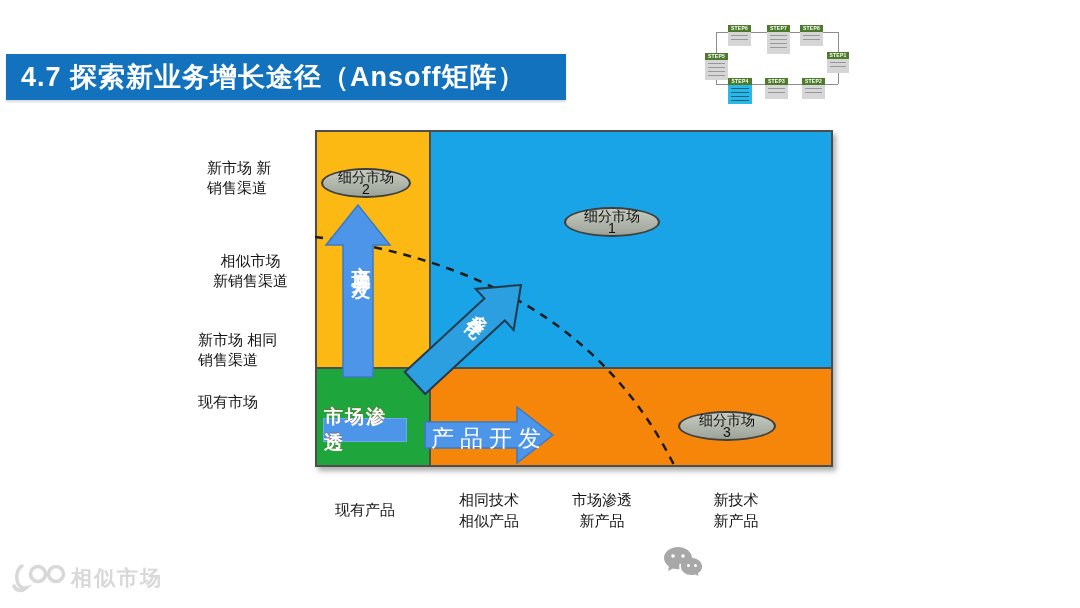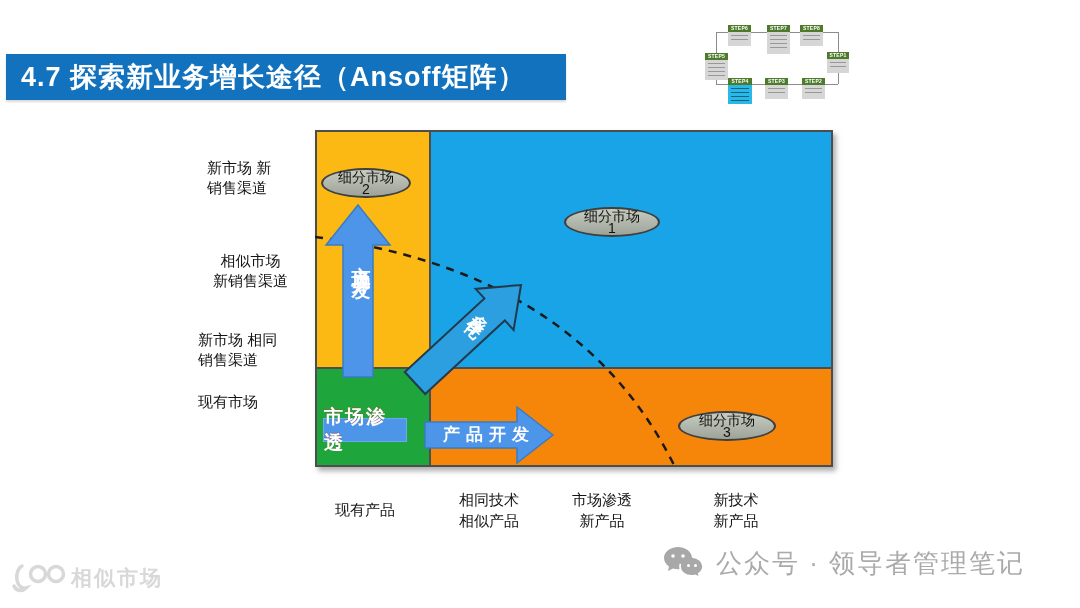--- a/index.html
+++ b/index.html
@@ -42,21 +42,21 @@
 
   .penetration-box { position:absolute; z-index:4; left:8px; top:288px; width:84px; height:24px;
     background:#4d95e8; border:1px solid #6ea9ef; display:flex; align-items:center; justify-content:center;
     color:#fff; font-size:19px; font-weight:bold; letter-spacing:2px;
     text-shadow:0 -1px 0 rgba(190,60,40,.45); }
 
   .v-arrow-text { position:absolute; z-index:4; left:33px; top:121px;
     writing-mode:vertical-rl; text-orientation:upright; color:#fff; font-size:19px;
     font-weight:bold; letter-spacing:5px; }
   .h-arrow-text { position:absolute; z-index:4; left:115px; top:293px; width:118px;
-    text-align:center; color:#fff; font-size:17px; font-weight:bold; letter-spacing:6px; }
+    text-align:center; color:#fff; font-size:23px; font-weight:normal; letter-spacing:6px; }
   .d-arrow-text { position:absolute; z-index:4; left:140px; top:166px; height:80px;
     writing-mode:vertical-rl; text-orientation:upright; transform:rotate(45deg);
     color:#fff; font-size:17px; font-weight:bold; letter-spacing:4px; }
 
   
   .row-label { position:absolute; left:198px; width:105px; font-size:15px;
     line-height:20px; color:#141414; font-weight:500; }
   .col-label { position:absolute; width:110px; text-align:center; font-size:15px;
     line-height:21px; color:#141414; font-weight:500; }
 
@@ -209,14 +209,13 @@
 
 <div class="account">
   <svg width="42" height="36" viewBox="0 0 42 36">
     <path d="M16 2 C8 2, 2 7, 2 13 C2 16.5, 4 19.5, 7 21.5 L6 26 L11 23.5 C12.6 24, 14.3 24.3, 16 24.3 C24 24.3, 30 19.3, 30 13 C30 7, 24 2, 16 2 Z" fill="#a8a8a8"></path>
     <circle cx="11" cy="11" r="1.8" fill="#ffffff"></circle>
     <circle cx="21" cy="11" r="1.8" fill="#ffffff"></circle>
     <path d="M30 12 C36.5 12.5, 41 16.5, 41 21.5 C41 24.5, 39.2 27, 36.8 28.7 L37.6 32.5 L33.4 30.3 C32.2 30.7, 30.8 30.9, 29.5 30.9 C23 30.9, 18 26.7, 18 21.5 C18 20.6, 18.2 19.7, 18.5 18.9" fill="#a8a8a8" stroke="#ffffff" stroke-width="1.6"></path>
     <circle cx="26.5" cy="20.5" r="1.5" fill="#ffffff"></circle>
     <circle cx="33.5" cy="20.5" r="1.5" fill="#ffffff"></circle>
   </svg>
-  <span class="acc-text">公众号 · 领导者管理笔记</span>
 </div>
 
 </body></html>

